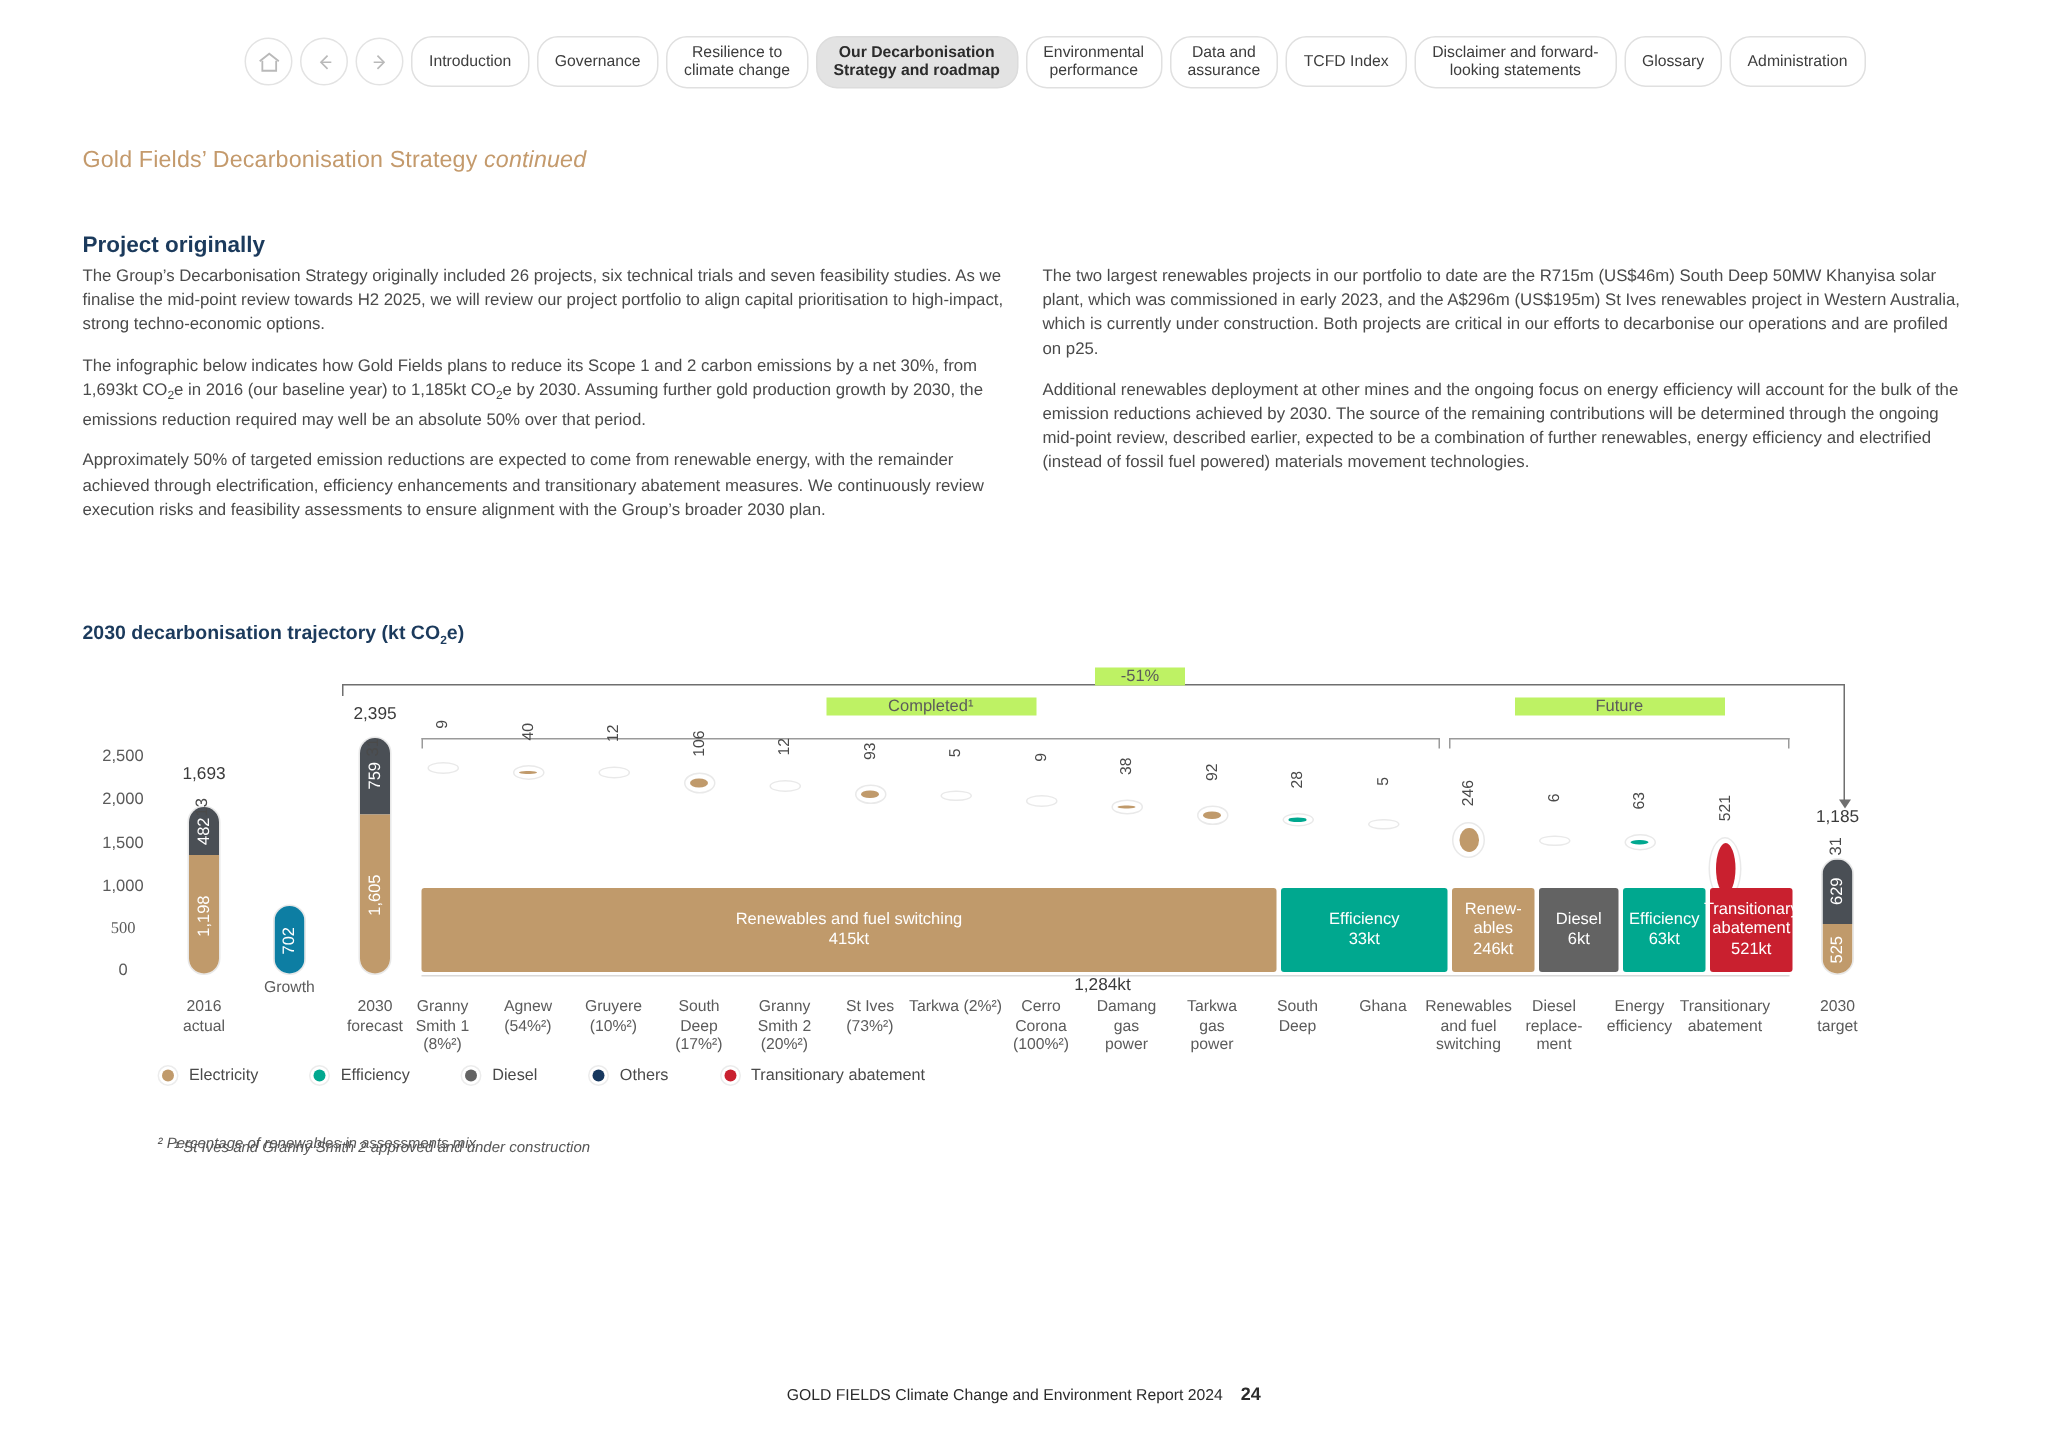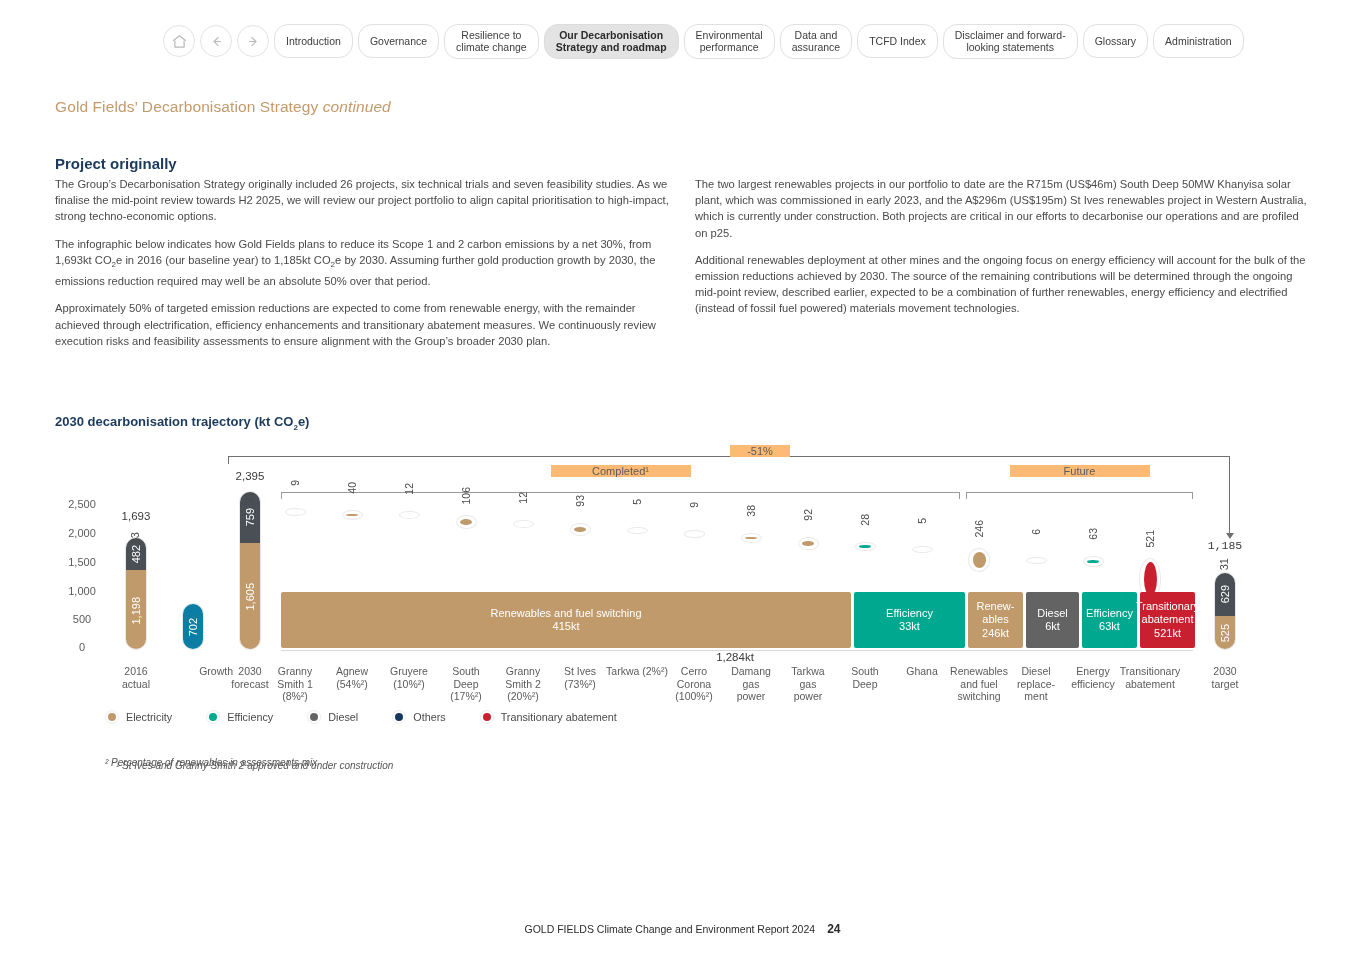--- a/index.html
+++ b/index.html
@@ -72,21 +72,21 @@
     position: absolute; width: 60px; text-align: center;
     font-size: 11px; color: #5b5b5b;
   }
 
   .bracket { position: absolute; }
   .bracket .hline { position: absolute; top: 0; left: 0; right: 0; height: 1px; background: #9a9a9a; }
   .bracket .tickL { position: absolute; top: 0; left: 0; width: 1px; height: 7px; background: #9a9a9a; }
   .bracket .tickR { position: absolute; top: 0; right: 0; width: 1px; height: 7px; background: #9a9a9a; }
   .bracket-label {
     position: absolute; font-size: 11px; color: #5b5b5b;
-    text-align: center; background: #fdba74; padding: 0 6px;
+    text-align: center; background: #bef264; padding: 0 6px;
   }
 
   
   .arrow-line { position: absolute; background: #6f6f6f; }
   .arrow-head {
     position: absolute; width: 0; height: 0;
     border-left: 4px solid transparent;
     border-right: 4px solid transparent;
     border-top: 6px solid #6f6f6f;
   }
@@ -242,21 +242,21 @@
   <p>Additional renewables deployment at other mines and the ongoing focus on energy efficiency will account for the bulk of the emission reductions achieved by 2030. The source of the remaining contributions will be determined through the ongoing mid-point review, described earlier, expected to be a combination of further renewables, energy efficiency and electrified (instead of fossil fuel powered) materials movement technologies.</p>
 </div>
 
 <div class="chart-title">2030 decarbonisation trajectory (kt CO<sub>2</sub>e)</div>
 
 <div class="chart" id="chart-root">
     <div class="yaxis-label" style="left: 52px; top: 58px;">2,500</div>
     <div class="yaxis-label" style="left: 52px; top: 87px;">2,000</div>
     <div class="yaxis-label" style="left: 52px; top: 116px;">1,500</div>
     <div class="yaxis-label" style="left: 52px; top: 145px;">1,000</div>
-    <div class="yaxis-label" style="left: 52px; top: 173px;">500</div>
+    <div class="yaxis-label" style="left: 52px; top: 173px; font-family: Liberation Serif, serif;">500</div>
     <div class="yaxis-label" style="left: 52px; top: 201px;">0</div>
     <div class="arrow-line" style="left: 228px; top: 16px; width: 1002px; height: 1px;"></div>
     <div class="arrow-line" style="left: 228px; top: 16px; width: 1px; height: 8px;"></div>
     <div class="arrow-line" style="left: 1229px; top: 16px; width: 1px; height: 78px;"></div>
     <div class="arrow-head" style="left: 1226px; top: 93px;"></div>
     <div class="bracket-label" style="left: 730px; top: 5px; width: 60px;">-51%</div>
     <div class="bracket" style="left: 281px; top: 52px; width: 679px; height: 8px;">
       <div class="hline"></div>
       <div class="tickL"></div>
       <div class="tickR"></div>
@@ -295,21 +295,21 @@
     <div class="totnum" style="left: 211px; top: 30px; width: 78px;">2,395</div>
     <div class="pillbar" style="left: 1214px; top: 132.451px; width: 22px; height: 77.5488px;">
       <div class="pillseg" style="background: rgb(74, 79, 85); flex: 0 0 42.2688px;">
         <span>629</span>
       </div>
       <div class="pillseg" style="background: rgb(192, 154, 107); flex: 0 0 35.28px;">
         <span>525</span>
       </div>
     </div>
     <div class="topnum" style="left: 1218px; top: 118px;">31</div>
-    <div class="totnum" style="left: 1186px; top: 99px; width: 78px; font-family: Liberation Mono, monospace;">1,185</div>
+    <div class="totnum" style="left: 1186px; top: 99px; width: 78px;">1,185</div>
     <div class="loz" style="left: 284.5px; top: 68px; width: 21px; height: 7.6048px; border-radius: 10.5px / 3.8024px;">
       <div class="dot" style="width: 12px; height: 2.5px; border-radius: 6px / 1.25px; background: rgb(255, 255, 255);"></div>
     </div>
     <div class="loznum" style="left: 289px; top: 40px;">9</div>
     <div class="loz" style="left: 341.5px; top: 70px; width: 21px; height: 9.688px; border-radius: 10.5px / 4.844px;">
       <div class="dot" style="width: 12px; height: 2.5px; border-radius: 6px / 1.25px; background: rgb(192, 154, 107);"></div>
     </div>
     <div class="loznum" style="left: 346px; top: 42px;">40</div>
     <div class="loz" style="left: 398.5px; top: 71px; width: 21px; height: 7.8064px; border-radius: 10.5px / 3.9032px;">
       <div class="dot" style="width: 12px; height: 2.5px; border-radius: 6px / 1.25px; background: rgb(255, 255, 255);"></div>
@@ -390,21 +390,21 @@
       <div>63kt</div>
     </div>
     <div class="catblock small" style="left: 1140px; top: 152px; width: 55px; height: 56px; background: rgb(201, 32, 47);">
       <div style="white-space: pre-line;">Transitionary
 abatement</div>
       <div>521kt</div>
     </div>
     <div class="sumlabel" style="left: 660px; top: 211px; width: 150px;">1,284kt</div>
     <div class="xlab" style="left: 96px; top: 225px; width: 80px;">2016
 actual</div>
-    <div class="xlab" style="left: 153px; top: 225px; width: 80px; text-align: right;">Growth</div>
+    <div class="xlab" style="left: 153px; top: 212px; width: 80px;">Growth</div>
     <div class="xlab" style="left: 210px; top: 225px; width: 80px;">2030
 forecast</div>
     <div class="xlab" style="left: 1185px; top: 225px; width: 80px;">2030
 target</div>
     <div class="xlab" style="left: 255px; top: 225px; width: 80px;">Granny
 Smith 1
 (8%²)</div>
     <div class="xlab" style="left: 312px; top: 225px; width: 80px;">Agnew
 (54%²)</div>
     <div class="xlab" style="left: 369px; top: 225px; width: 80px;">Gruyere

